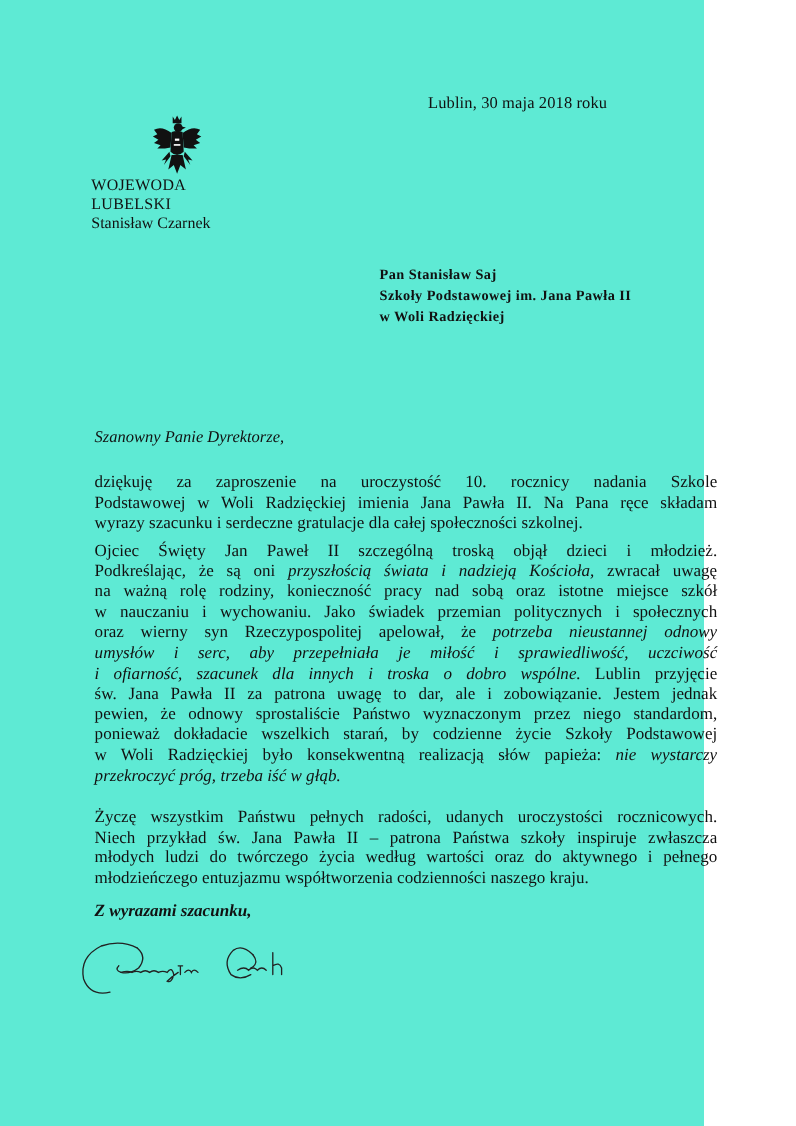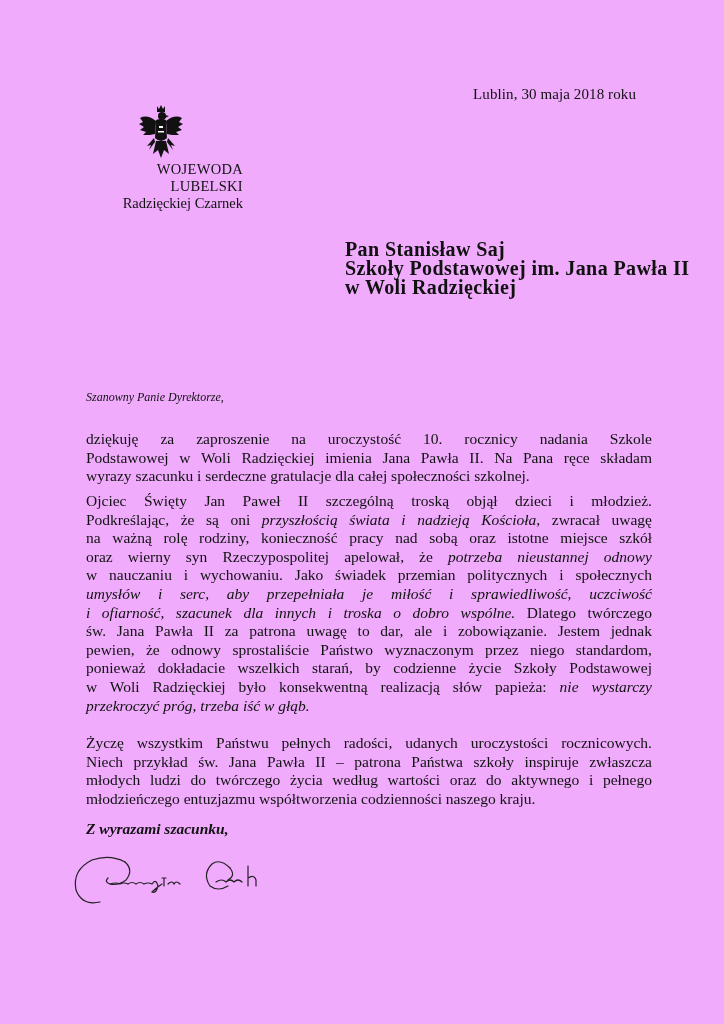--- a/index.html
+++ b/index.html
@@ -1,40 +1,40 @@
 <!DOCTYPE html>
 <html><head>
   <meta charset="utf-8">
   <style>
     html, body { margin: 0; padding: 0; background: #ffffff; }
     body {
       width: 724px; height: 1024px; position: relative; overflow: hidden;
       font-family: "Liberation Serif", "DejaVu Serif", serif;
       color: #111111;
     }
-    .page { position: absolute; left: 0; top: 0; width: 724px; height: 1024px; background: #f0abfc; }
+    .page { position: absolute; left: 0; top: 0; width: 640px; height: 1024px; background: #5eead4; }
     .date {
       position: absolute; right: 88px; top: 86px;
       font-size: 15px; letter-spacing: 0.1px;
     }
     .emblem {
       position: absolute; left: 137px; top: 104px; width: 48px; height: 56px;
     }
     .office {
-      position: absolute; left: 83px; top: 161px; width: 160px; text-align: right;
+      position: absolute; left: 83px; top: 161px; width: 160px; text-align: left;
       font-size: 14.5px; line-height: 17px;
     }
     .office .title { letter-spacing: 0.3px; }
     .recipient {
       position: absolute; left: 345px; top: 240px;
-      font-weight: bold; font-size: 20px; line-height: 19px; letter-spacing: 0.4px;
+      font-weight: bold; font-size: 13px; line-height: 19px; letter-spacing: 0.4px;
     }
     .salutation {
       position: absolute; left: 86px; top: 390px;
-      font-style: italic; font-size: 12px;
+      font-style: italic; font-size: 15px;
     }
     .para {
       position: absolute; left: 86px; width: 566px;
       font-size: 15.5px; line-height: 18.6px; text-align: justify;
       text-align-last: left;
     }
     .para .line { display: block; text-align: justify; text-align-last: justify; white-space: nowrap; height: 18.6px; }
     .para .line.last { text-align-last: left; }
     .para i { font-style: italic; }
     .p1 { top: 430px; }
@@ -77,45 +77,45 @@
       </g>
       <g fill="#fff">
         <rect x="22" y="22" width="4" height="2"></rect>
         <rect x="21" y="27" width="6" height="1.5"></rect>
       </g>
     </svg>
   </div>
 
   <div class="office">
     <div class="title">WOJEWODA LUBELSKI</div>
-    <div>Radzięckiej Czarnek</div>
+    <div>Stanisław Czarnek</div>
   </div>
 
   <div class="recipient">
     <div>Pan Stanisław Saj</div>
     <div>Szkoły Podstawowej im. Jana Pawła II</div>
     <div>w Woli Radzięckiej</div>
   </div>
 
   <div class="salutation">Szanowny Panie Dyrektorze,</div>
 
   <div class="para p1">
     <span class="line">dziękuję za zaproszenie na uroczystość 10. rocznicy nadania Szkole</span>
     <span class="line">Podstawowej w Woli Radzięckiej imienia Jana Pawła II. Na Pana ręce składam</span>
     <span class="line last">wyrazy szacunku i serdeczne gratulacje dla całej społeczności szkolnej.</span>
   </div>
 
   <div class="para p2">
     <span class="line">Ojciec Święty Jan Paweł II szczególną troską objął dzieci i młodzież.</span>
     <span class="line"><span>Podkreślając, że są oni </span><i>przyszłością świata i nadzieją Kościoła,</i><span> zwracał uwagę</span></span>
     <span class="line">na ważną rolę rodziny, konieczność pracy nad sobą oraz istotne miejsce szkół</span>
+    <span class="line">w nauczaniu i wychowaniu. Jako świadek przemian politycznych i społecznych</span>
     <span class="line"><span>oraz wierny syn Rzeczypospolitej apelował, że </span><i>potrzeba nieustannej odnowy</i></span>
-    <span class="line">w nauczaniu i wychowaniu. Jako świadek przemian politycznych i społecznych</span>
     <span class="line"><i>umysłów i serc, aby przepełniała je miłość i sprawiedliwość, uczciwość</i></span>
-    <span class="line"><i>i ofiarność, szacunek dla innych i troska o dobro wspólne.</i><span> Dlatego twórczego</span></span>
+    <span class="line"><i>i ofiarność, szacunek dla innych i troska o dobro wspólne.</i><span> Lublin przyjęcie</span></span>
     <span class="line">św. Jana Pawła II za patrona uwagę to dar, ale i zobowiązanie. Jestem jednak</span>
     <span class="line">pewien, że odnowy sprostaliście Państwo wyznaczonym przez niego standardom,</span>
     <span class="line">ponieważ dokładacie wszelkich starań, by codzienne życie Szkoły Podstawowej</span>
     <span class="line"><span>w Woli Radzięckiej było konsekwentną realizacją słów papieża: </span><i>nie wystarczy</i></span>
     <span class="line last"><i>przekroczyć próg, trzeba iść w głąb.</i></span>
   </div>
 
   <div class="para p3">
     <span class="line">Życzę wszystkim Państwu pełnych radości, udanych uroczystości rocznicowych.</span>
     <span class="line">Niech przykład św. Jana Pawła II – patrona Państwa szkoły inspiruje zwłaszcza</span>

